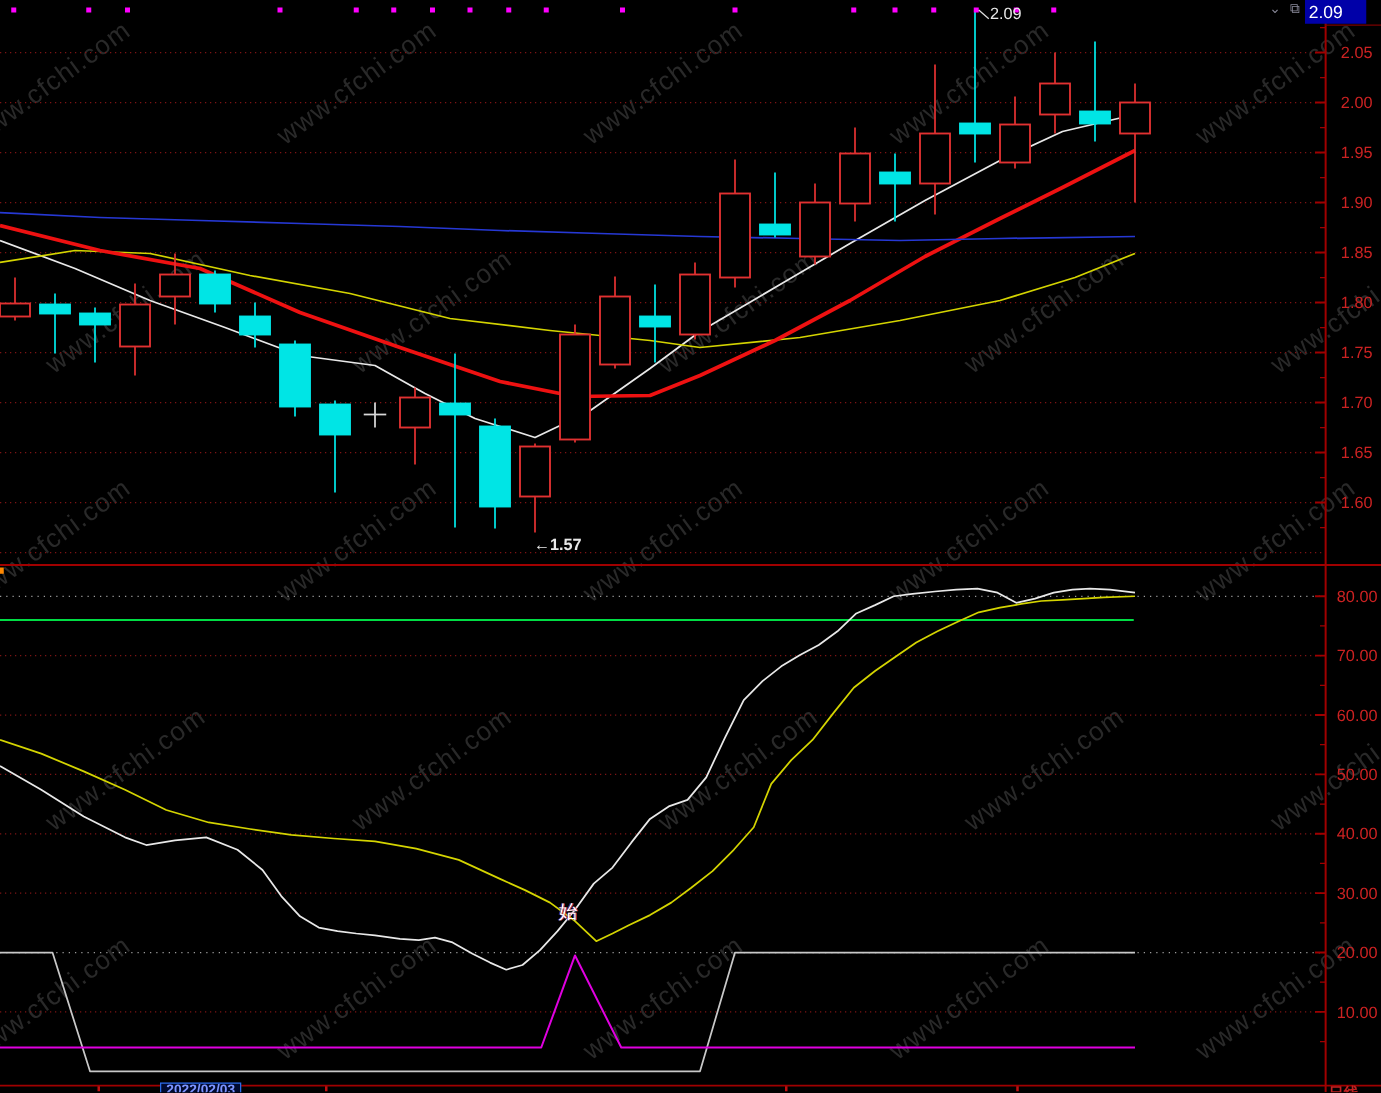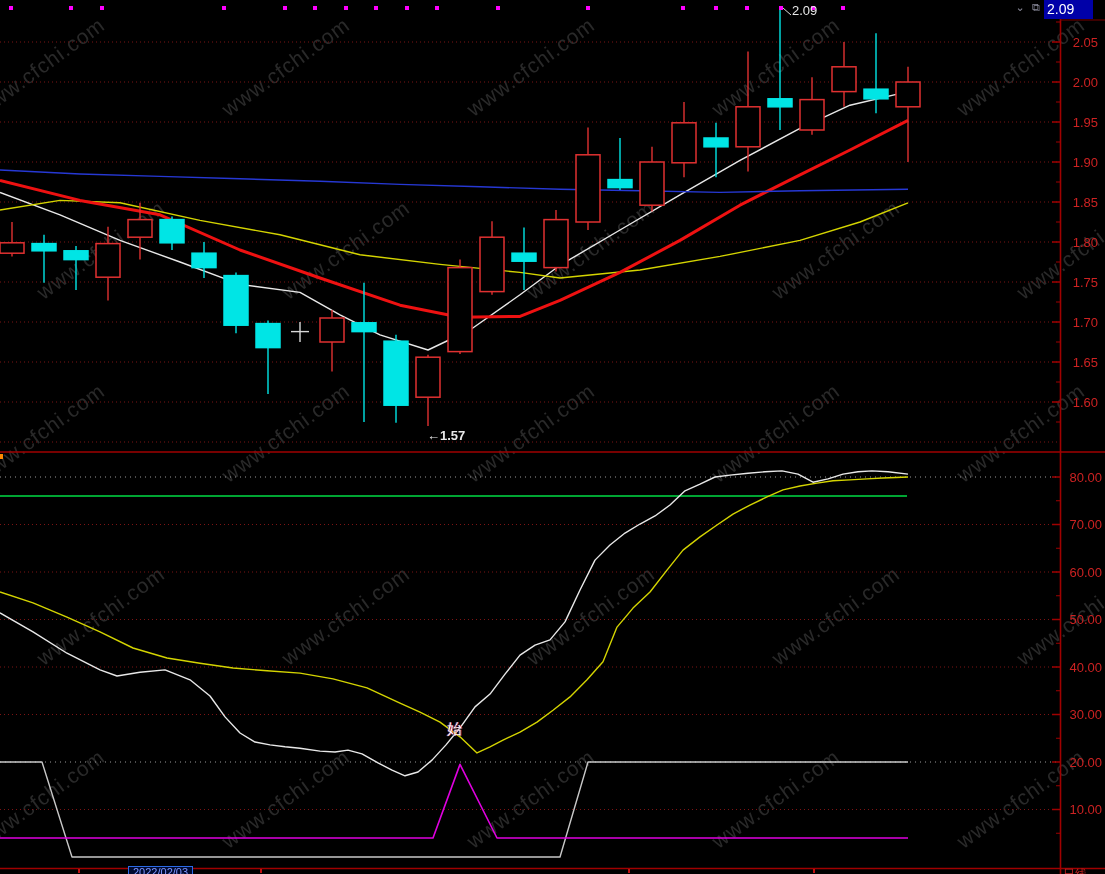--- a/index.html
+++ b/index.html
@@ -11,21 +11,21 @@
   svg#chart{position:absolute;left:0;top:0;z-index:2;}
   .hdr{position:absolute;left:1012px;top:0;z-index:4;display:flex;align-items:flex-start;}
   .hdr .ico{color:#8a8a9a;font-size:11px;line-height:14px;width:16px;text-align:center;cursor:pointer;}
   .pricebox{background:#0000a8;color:#fff;font-size:14px;line-height:19px;width:49px;height:19px;
             text-align:left;padding-left:3px;box-sizing:border-box;}
   .anno{position:absolute;z-index:5;color:#e8e8e8;font-size:13px;white-space:nowrap;}
   .anno-high{left:792px;top:3px;}
   .anno-low{left:427px;top:428px;font-weight:bold;}
   .anno-start{left:447px;top:720px;font-size:15px;color:#ffffff;
               text-shadow:1px 0 rgba(255,60,60,.8),-1px 0 rgba(80,80,255,.6);}
-  .footer{position:absolute;left:0;top:869px;width:1105px;height:5px;z-index:4;}
+  .footer{position:absolute;left:0;top:869px;width:1105px;height:5px;z-index:4;font-weight:bold;}
   .ftick{position:absolute;top:0;width:2px;height:4px;background:#c01010;}
   .datebox{position:absolute;left:128px;top:-3px;height:12px;border:1px solid #2b6be8;
            background:#000a30;color:#7d95ff;font-size:11px;line-height:11px;padding:0 4px;}
   .period{position:absolute;left:1063px;top:-3px;color:#c22222;font-size:12px;}
 </style>
 </head>
 <body>
 
 <div class="screen">
   <div id="wm">

